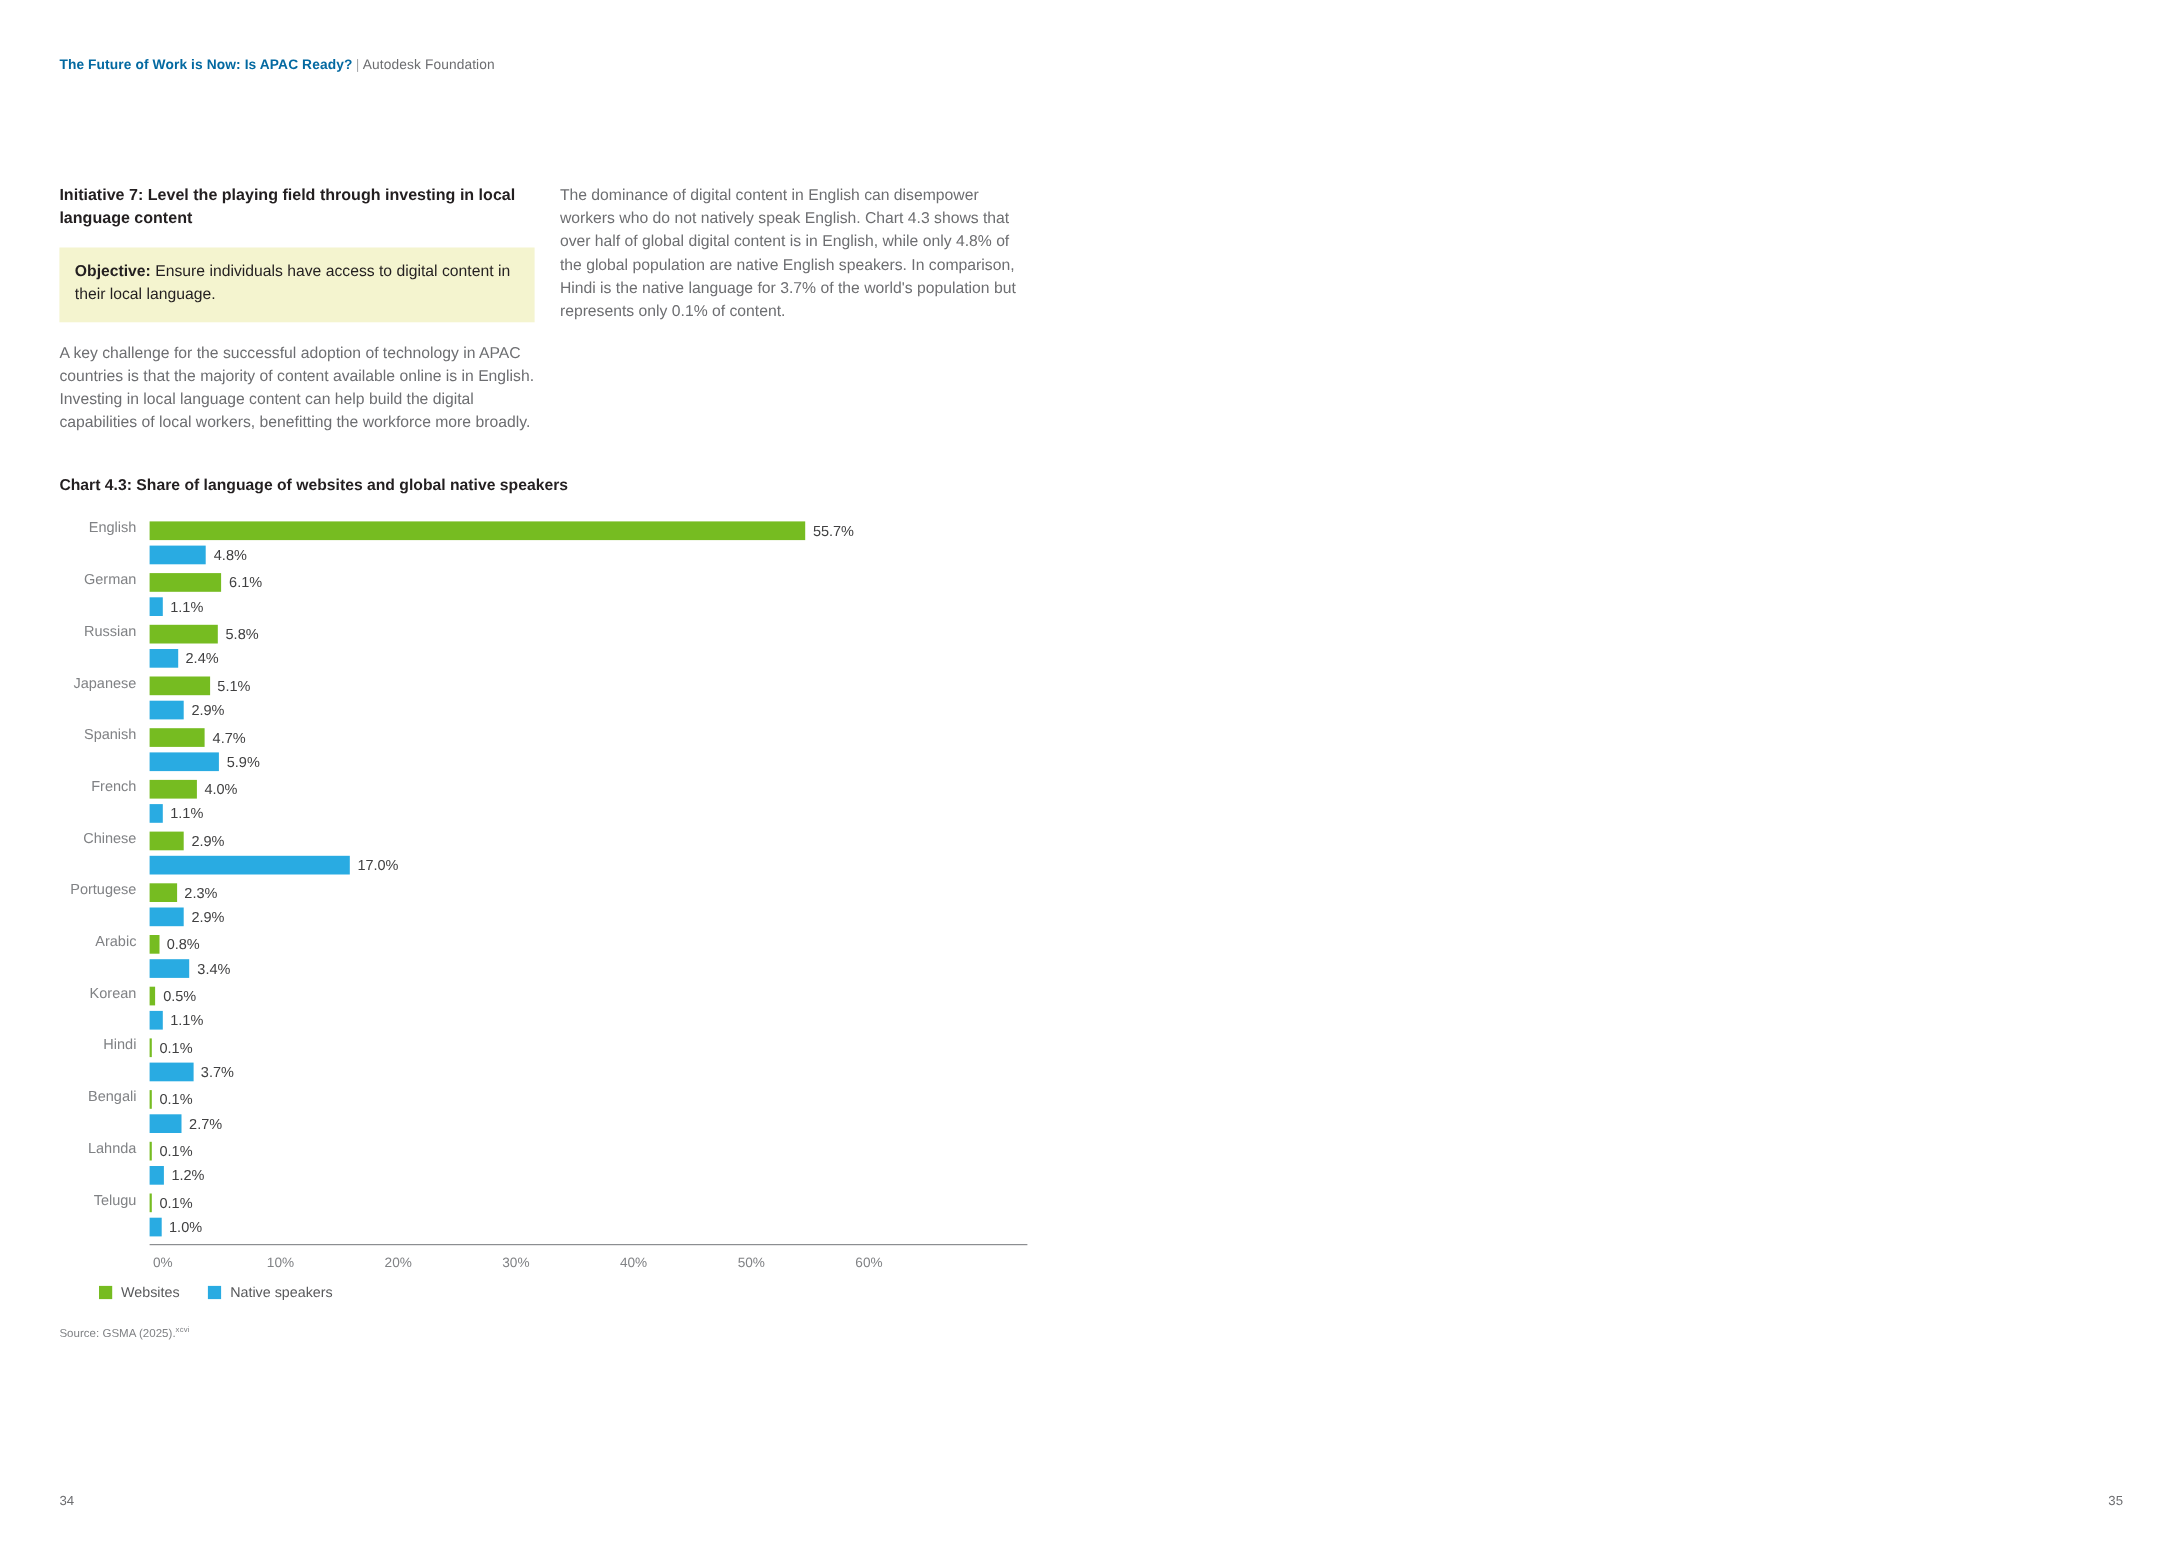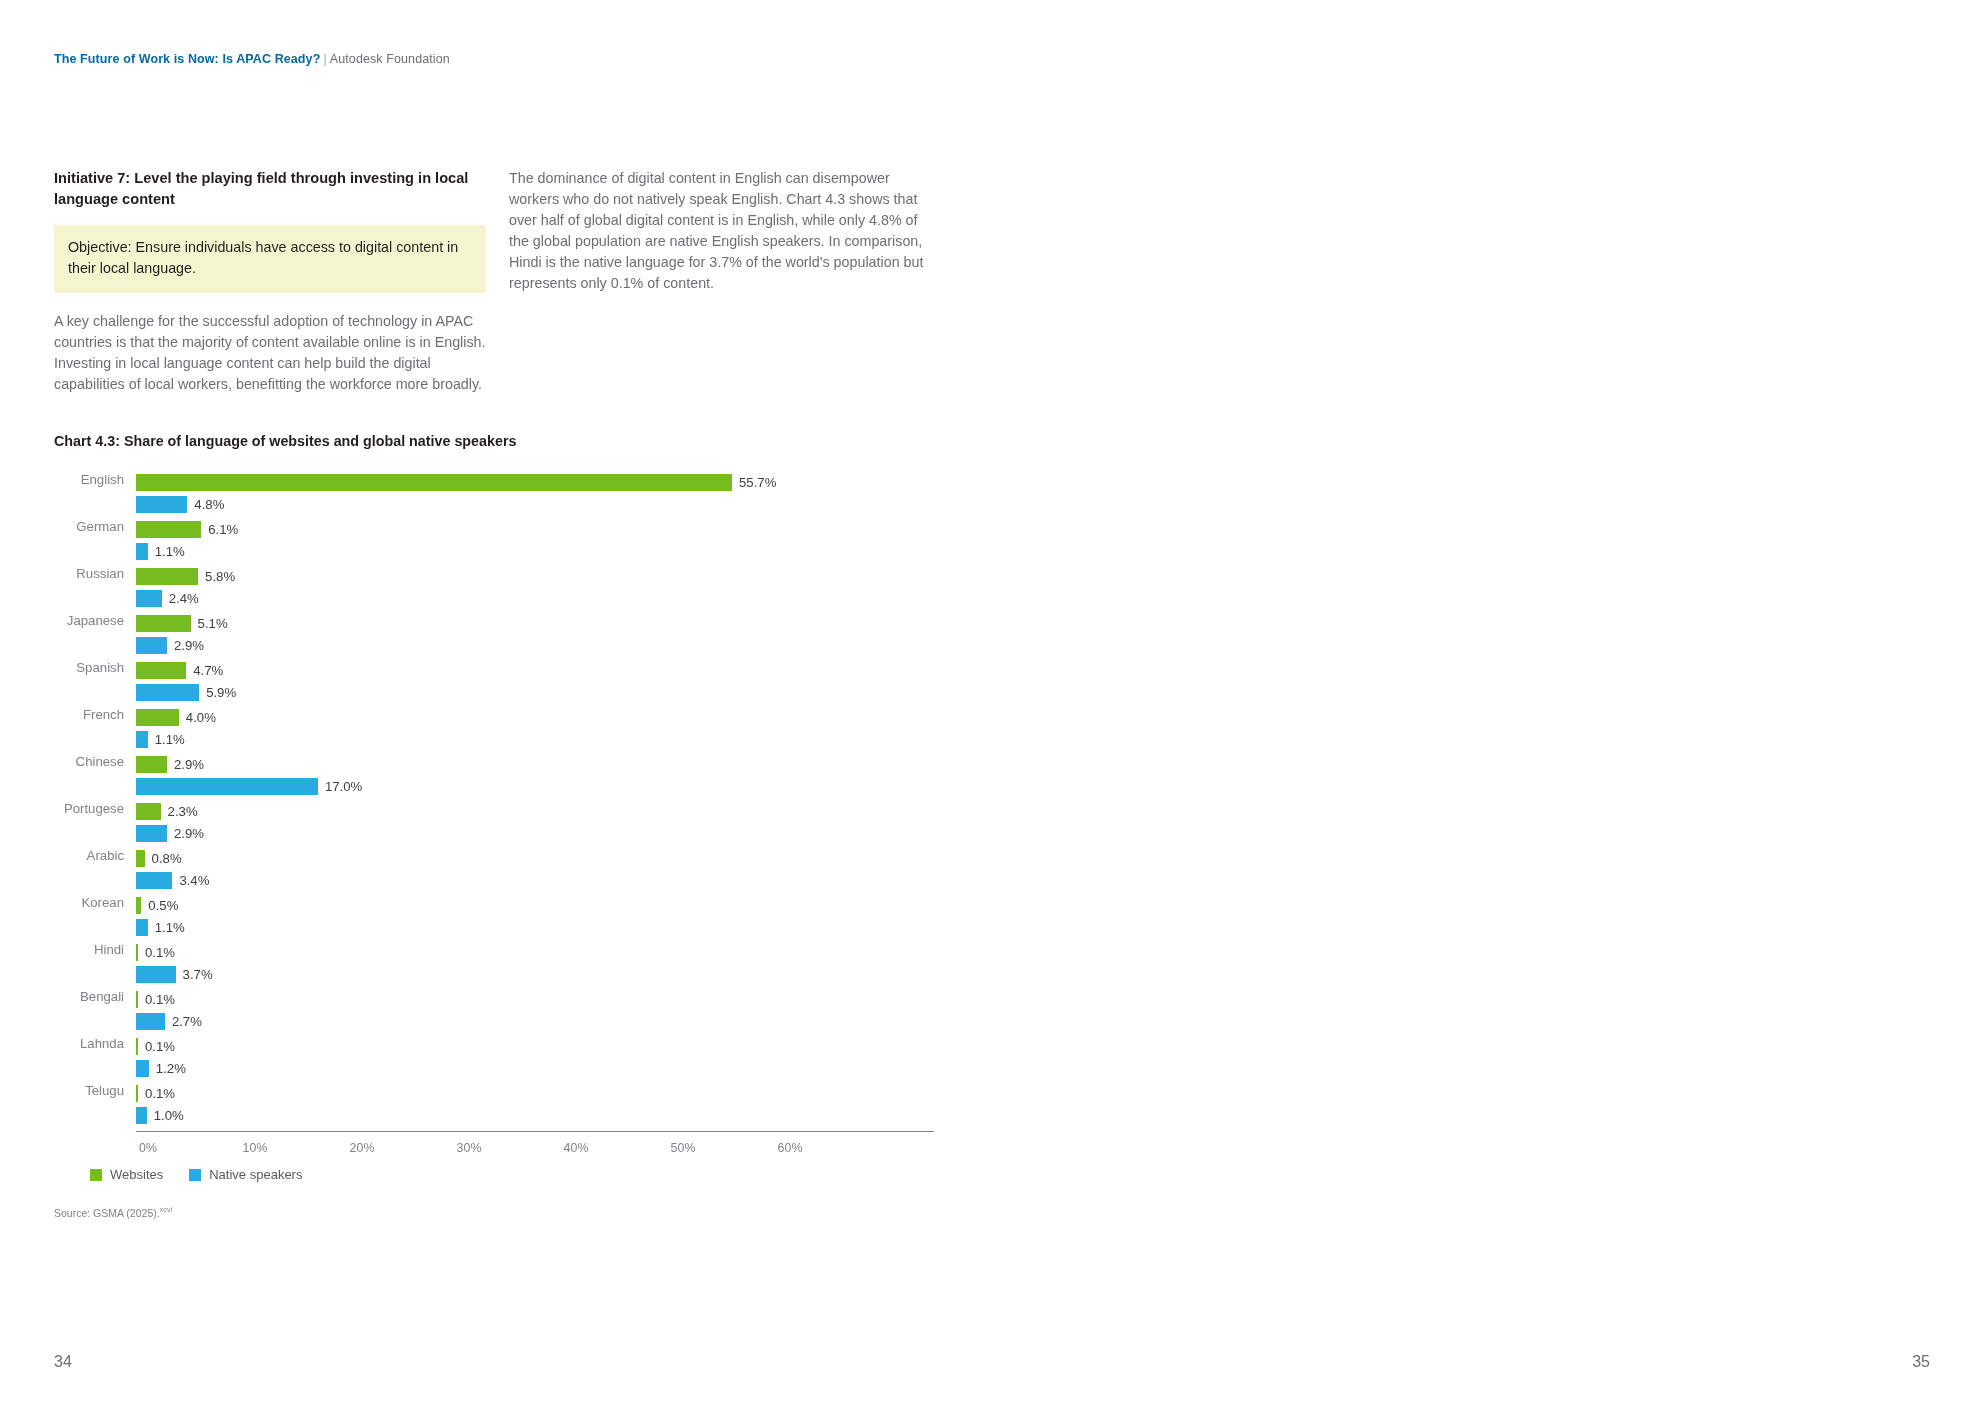--- a/index.html
+++ b/index.html
@@ -21,42 +21,42 @@
 
   
   .runhead {
     position:absolute; top:52px; font-size:12.5px; color:#6d6e71;
     letter-spacing:.1px; white-space:nowrap;
   }
   .runhead b { color:#0369a1; font-weight:700; }
   .runhead .sep { color:#a7a9ac; padding:0 3px; }
   .runhead-left  { left:54px; }
 
-  .folio { position:absolute; bottom:32px; font-size:16px; color:#6d6e71; }
+  .folio { position:absolute; bottom:32px; font-size:12px; color:#6d6e71; }
   .folio-left  { left:54px; }
   .folio-right { right:54px; }
 
   
   p { margin:0 0 14px 0; font-size:14.3px; line-height:1.47; color:#6d6e71; }
   .h-init {
     font-size:14.6px; line-height:1.42; font-weight:700; color:#231f20;
     margin:0 0 16px 0;
   }
   .chart-title, .fig-title {
     font-size:14.3px; font-weight:700; color:#231f20; line-height:1.35;
   }
   .src { font-size:10.5px; color:#808285; margin-top:6px; }
   sup { font-size:7px; vertical-align:super; letter-spacing:.2px; }
 
   
   .objective {
     background:#f4f4cf; padding:12px 14px 14px 14px; margin:0 0 18px 0;
     font-size:14.3px; line-height:1.45; color:#231f20; width:432px;
   }
-  .objective b { font-weight:400;margin-top:12px; }
+  .objective b { font-weight:700;margin-top:12px; }
 
   
   .col-a { position:absolute; left:54px; top:168px; width:432px; }
   .col-b { position:absolute; left:509px; top:168px; width:420px; }
 
   
   .chart-wrap { position:absolute; left:54px; top:432px; width:880px; }
   .chart-title { margin-bottom:22px; }
 
   .chart-body { position:relative; }

